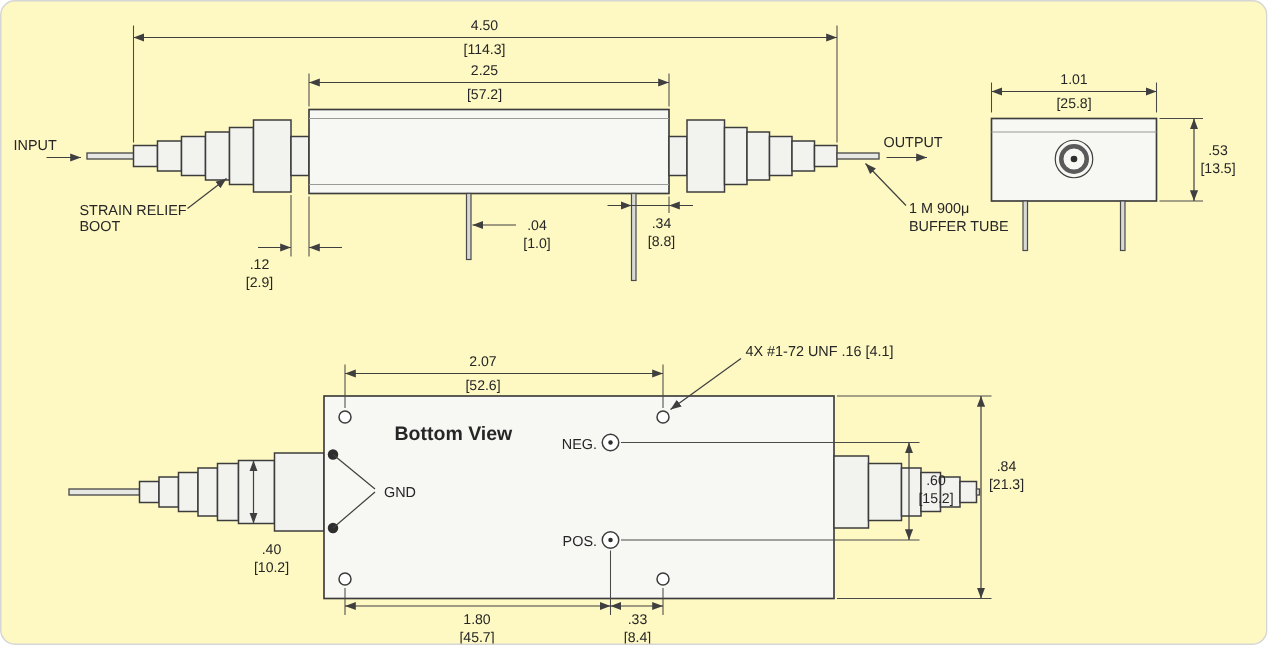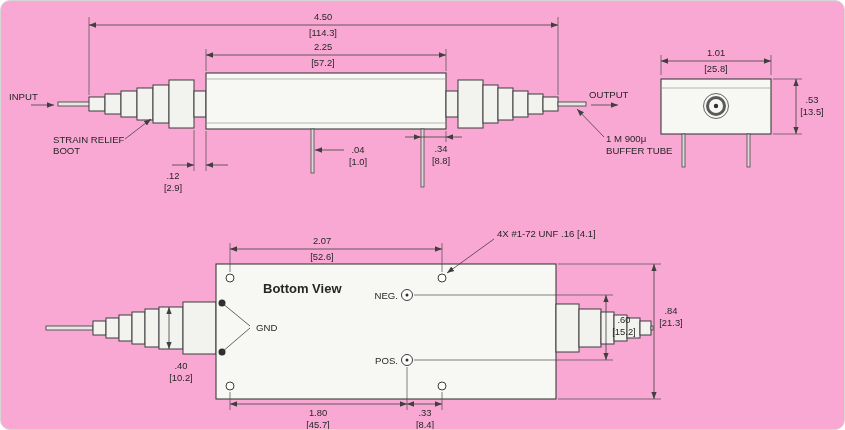--- a/index.html
+++ b/index.html
@@ -1,18 +1,18 @@
 <!DOCTYPE html>
 <html><head>
 <meta charset="utf-8">
 <title>Technical Drawing</title>
 <style>
   html,body{margin:0;padding:0;background:#fff;}
   .canvas{
-    position:relative;width:845px;height:430px;background:#f9a8d4;
+    position:relative;width:845px;height:430px;background:#fef9c3;
     border:1px solid #d6d6d6;border-radius:10px;box-sizing:border-box;overflow:hidden;
     font-family:"Liberation Sans", sans-serif;
   }
   svg{position:absolute;inset:0;}
   .part{fill:#f2f2ef;stroke:#3c3c3c;stroke-width:1;}
   .bodyfill{fill:#f7f7f4;stroke:#3c3c3c;stroke-width:1.1;}
   .fiber{fill:#e7e7e3;stroke:#4a4a4a;stroke-width:0.9;}
   .pin{fill:#d9d9d5;stroke:#4a4a4a;stroke-width:0.8;}
   .thin{stroke:#9a9a96;stroke-width:0.7;fill:none;}
   .dim{stroke:#3f3f3f;stroke-width:0.8;fill:none;}

